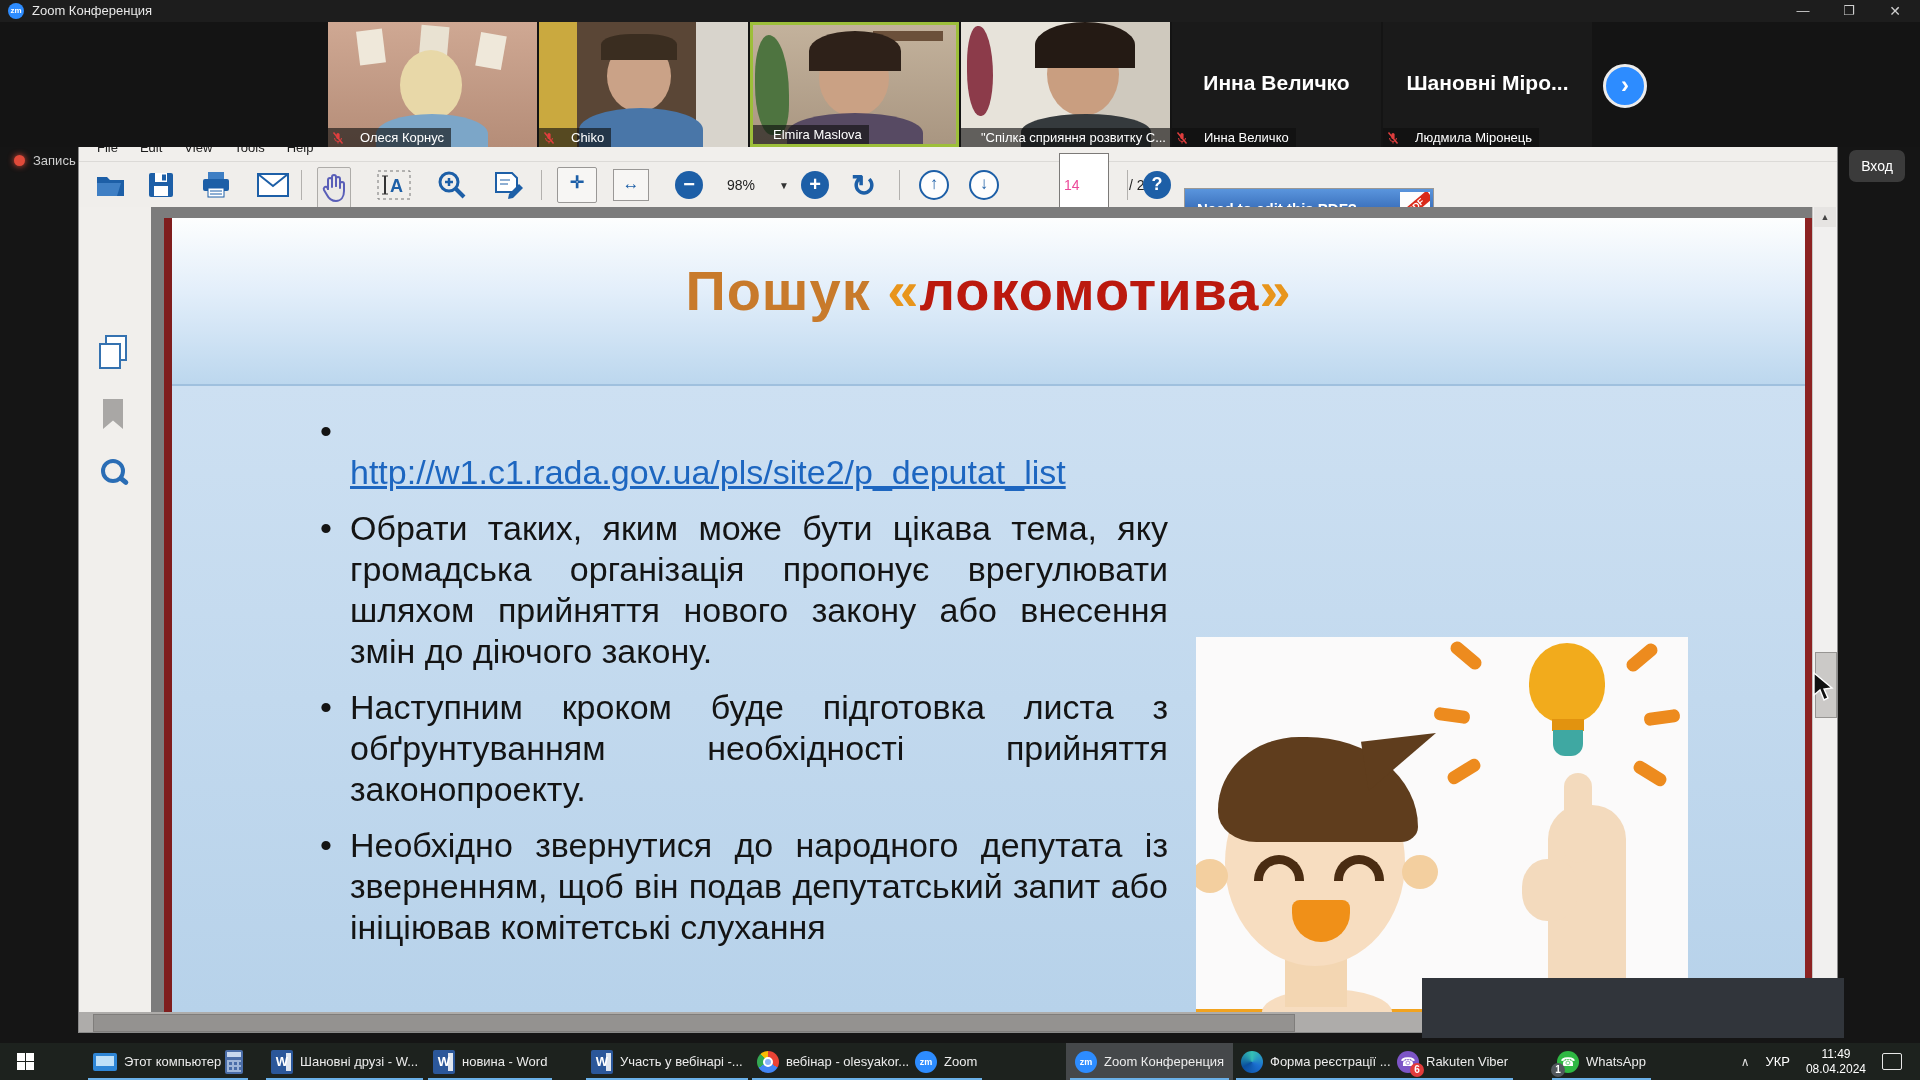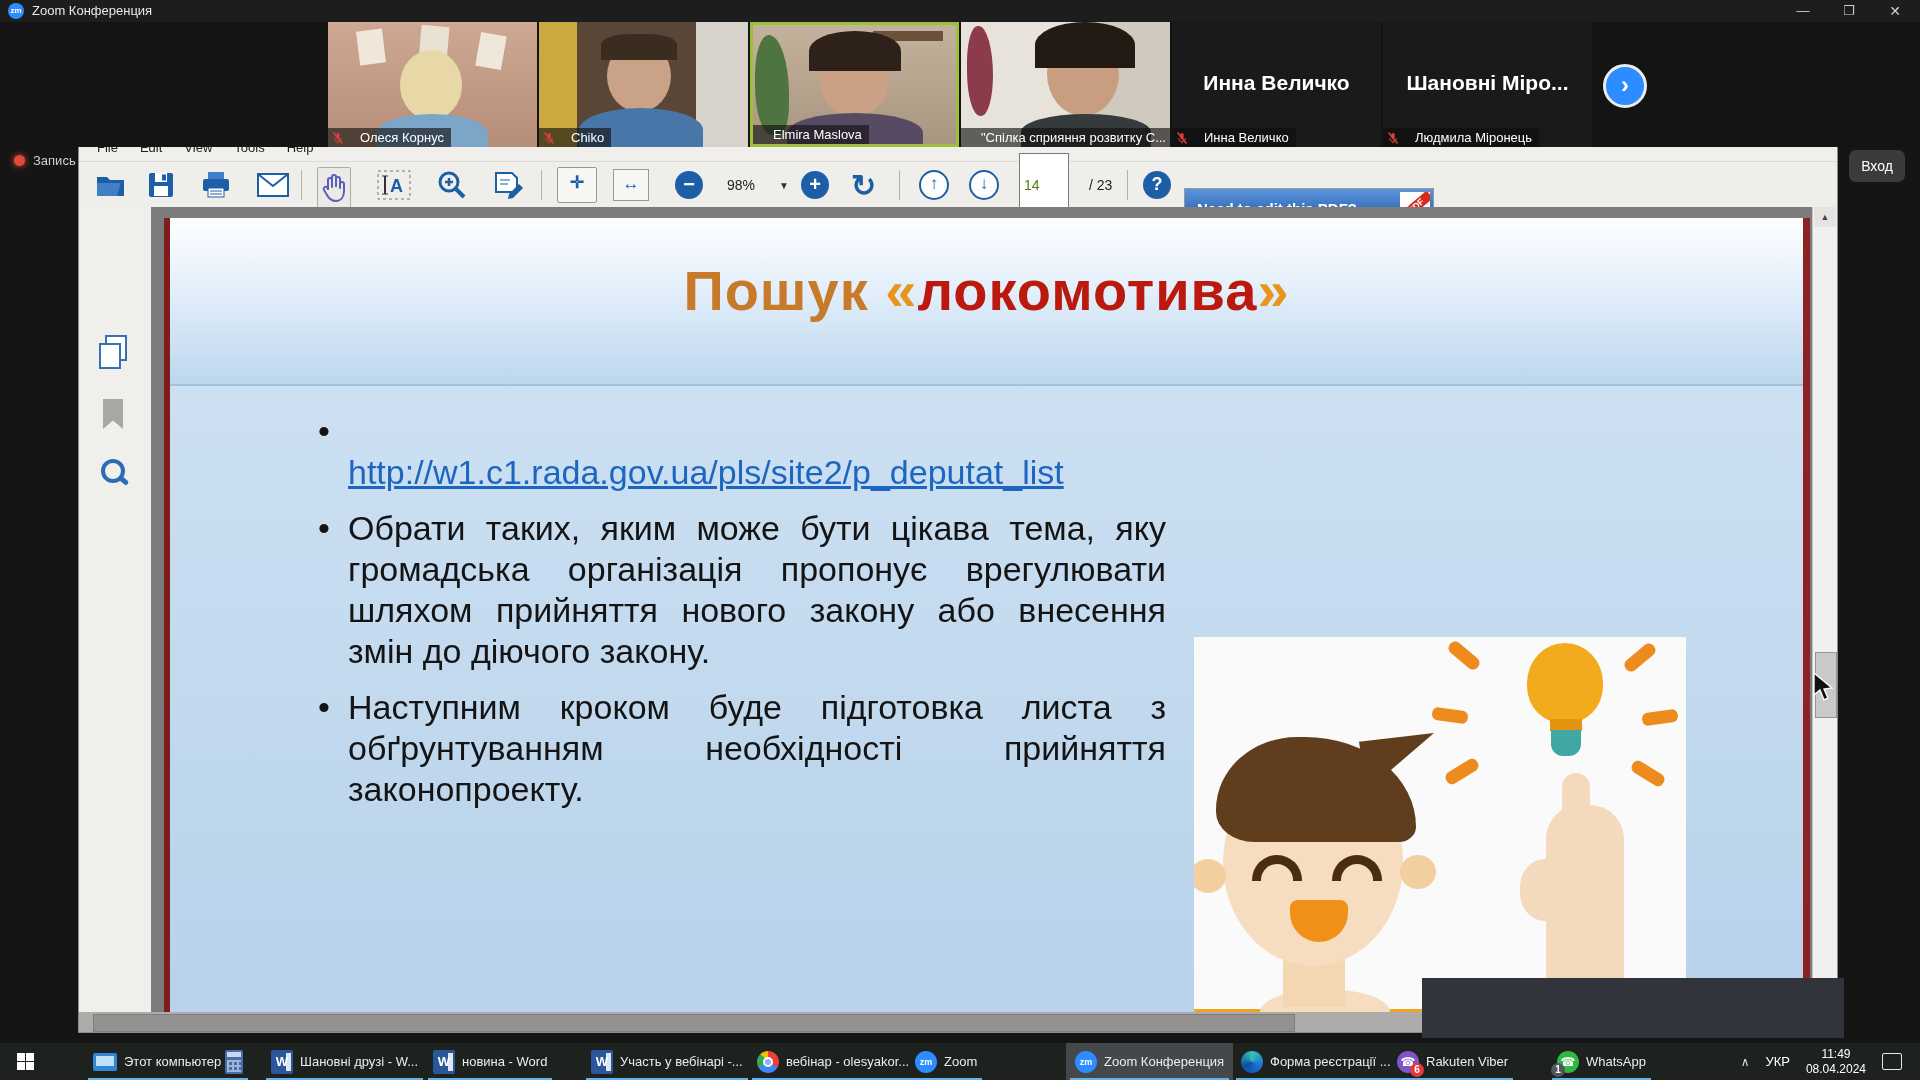--- a/index.html
+++ b/index.html
@@ -37,21 +37,21 @@
            color:#1c1c1c;font-size:13px;}
   .toolbar{position:absolute;left:0;top:28px;width:100%;height:46px;background:#f0eeeb;
            border-top:1px solid #dcdad7;border-bottom:1px solid #c6c4c1;}
   .tb{position:absolute;top:5px;height:36px;display:flex;align-items:center;justify-content:center;}
   .tb-sep{position:absolute;top:8px;width:1px;height:30px;background:#b3b1ae;}
   .circ{width:28px;height:28px;border-radius:50%;background:#1d5fa7;color:#fff;font-size:20px;font-weight:bold;
         text-align:center;line-height:27px;}
   .circ.outline{background:#fdfdfd;border:2px solid #1d5fa7;color:#1d5fa7;width:26px;height:26px;line-height:24px;font-size:17px;}
   .pct{font-size:14px;color:#222;}
   .caret{font-size:10px;color:#333;}
-  .page-input{width:40px;height:24px;border:1px solid #7c7a78;font-size:14px;padding:19px 4px;background:#fff;color:#4d7c0f;}
+  .page-input{width:40px;height:24px;border:1px solid #7c7a78;font-size:14px;padding:19px 4px;background:#fff;color:#ec4899;margin-left:40px;}
   .page-total{font-size:14px;color:#222;margin-left:20px;}
   .selbox{border:1px solid #aeaca9;background:#eceae7;border-radius:2px;padding:2px;}
   .fitbox{width:34px;height:30px;border:1px solid #9a9896;background:#f7f6f4;color:#1d5fa7;
           font-size:17px;font-weight:bold;text-align:center;line-height:28px;}
   .banner{position:absolute;left:1105px;top:3px;width:248px;height:38px;border:1px solid #9a9896;
           background:linear-gradient(180deg,#5a95dd,#1e4f9e);display:flex;align-items:center;margin-top:23px;}
   .banner-text{color:#fff;font-size:15px;font-weight:bold;text-decoration:underline;padding-left:12px;flex:1;}
   .pdf-badge{width:30px;height:32px;background:#fdfdfd;margin-right:3px;position:relative;overflow:hidden;
              clip-path:polygon(0 0,100% 0,100% 100%,20% 100%,0 70%);}
   .pdf-badge span{position:absolute;left:-2px;top:9px;width:36px;text-align:center;background:#d92a1a;color:#fff;
@@ -61,21 +61,21 @@
   .side-ic{position:absolute;left:20px;}
   .pages-ic{width:24px;height:28px;}
   .pg{position:absolute;width:18px;height:22px;background:#fff;border:2px solid #3572b0;}
   .bookmark-ic{width:20px;height:30px;background:#a9a7a5;clip-path:polygon(0 0,100% 0,100% 100%,50% 72%,0 100%);}
   .search-ic{width:16px;height:16px;border:4px solid #2a6db5;border-radius:50%;position:relative;}
   .search-ic:after{content:"";position:absolute;left:13px;top:15px;width:11px;height:5px;background:#2a6db5;
                    border-radius:3px;transform:rotate(40deg);}
   
   .content{position:absolute;left:72px;top:74px;right:24px;bottom:20px;background:#7c7c7c;overflow:hidden;}
   .slide{position:absolute;left:13px;top:11px;width:1633px;height:794px;background:#86efac;
-         border-left:6px solid #7f1d1d;border-right:7px solid #8c2222;overflow:hidden;}
+         border-left:8px solid #7f1d1d;border-right:7px solid #8c2222;overflow:hidden;}
   .slide-head{position:absolute;left:0;top:0;width:100%;height:166px;
               background:linear-gradient(180deg,#fdfefe 0%,#e2eefa 45%,#bcd7ee 100%);
               border-bottom:2px solid #9fc0de;}
   .slide-title{position:absolute;left:0;right:0;top:40px;text-align:center;font-size:56px;font-weight:bold;letter-spacing:1px;}
   .t-or{color:#c87a2b}.t-qt{color:#e8951c}.t-red{color:#bb190e}
   .slide-body{position:absolute;left:0;top:168px;width:100%;height:626px;
               background:linear-gradient(180deg,#cde0f2,#b7d2ea);}
   .bullets{position:absolute;left:148px;top:25px;width:848px;color:#141414;font-size:34px;line-height:41px;}
   .bullet{position:relative;padding-left:30px;text-align:justify;margin-bottom:15px;}
   .bullet:before{content:"•";position:absolute;left:0;top:0;font-size:34px;}
@@ -398,20 +398,21 @@
           </div>
         </div>
         <div class="slide-body">
           <div class="bullets">
             <div class="bullet">
               <br>
               <a class="slide-link">http://w1.c1.rada.gov.ua/pls/site2/p_deputat_list</a>
             </div>
             <div class="bullet">Обрати таких, яким може бути цікава тема, яку громадська організація пропонує врегулювати шляхом прийняття нового закону або внесення змін до діючого закону.</div>
             <div class="bullet">Наступним кроком буде підготовка листа з обґрунтуванням необхідності прийняття законопроекту.</div>
+            <div class="bullet">Необхідно звернутися до народного депутата із зверненням, щоб він подав депутатський запит або ініціював комітетські слухання</div>
           </div>
           <div class="illus">
             <div class="ray" style="left:252px;top:12px;transform:rotate(40deg);"></div>
             <div class="ray" style="left:238px;top:72px;transform:rotate(8deg);"></div>
             <div class="ray" style="left:250px;top:128px;transform:rotate(-32deg);"></div>
             <div class="ray" style="left:428px;top:14px;transform:rotate(-40deg);"></div>
             <div class="ray" style="left:448px;top:74px;transform:rotate(-8deg);"></div>
             <div class="ray" style="left:436px;top:130px;transform:rotate(32deg);"></div>
             <div class="bulb"></div>
             <div class="bulb-neck"></div>

